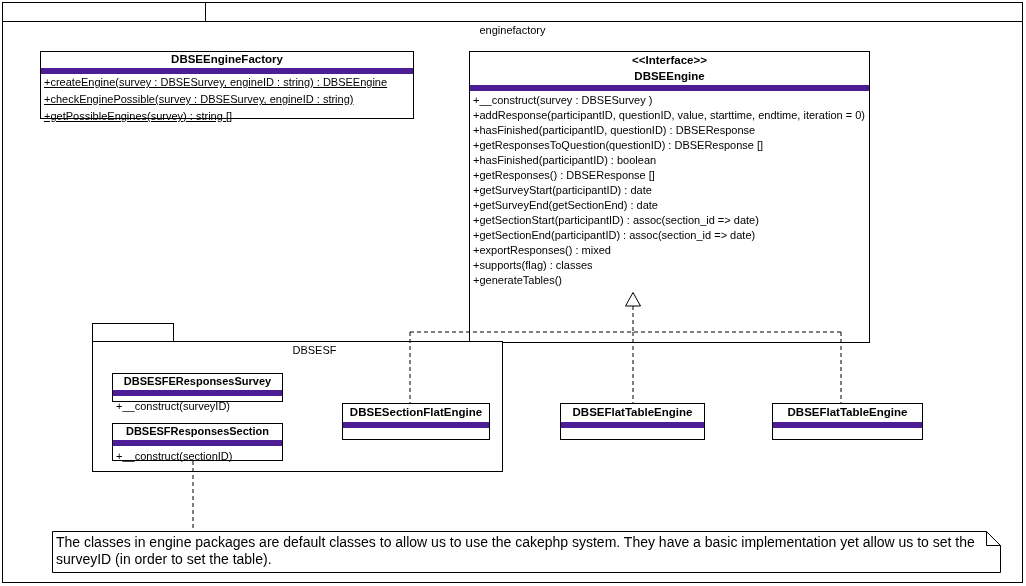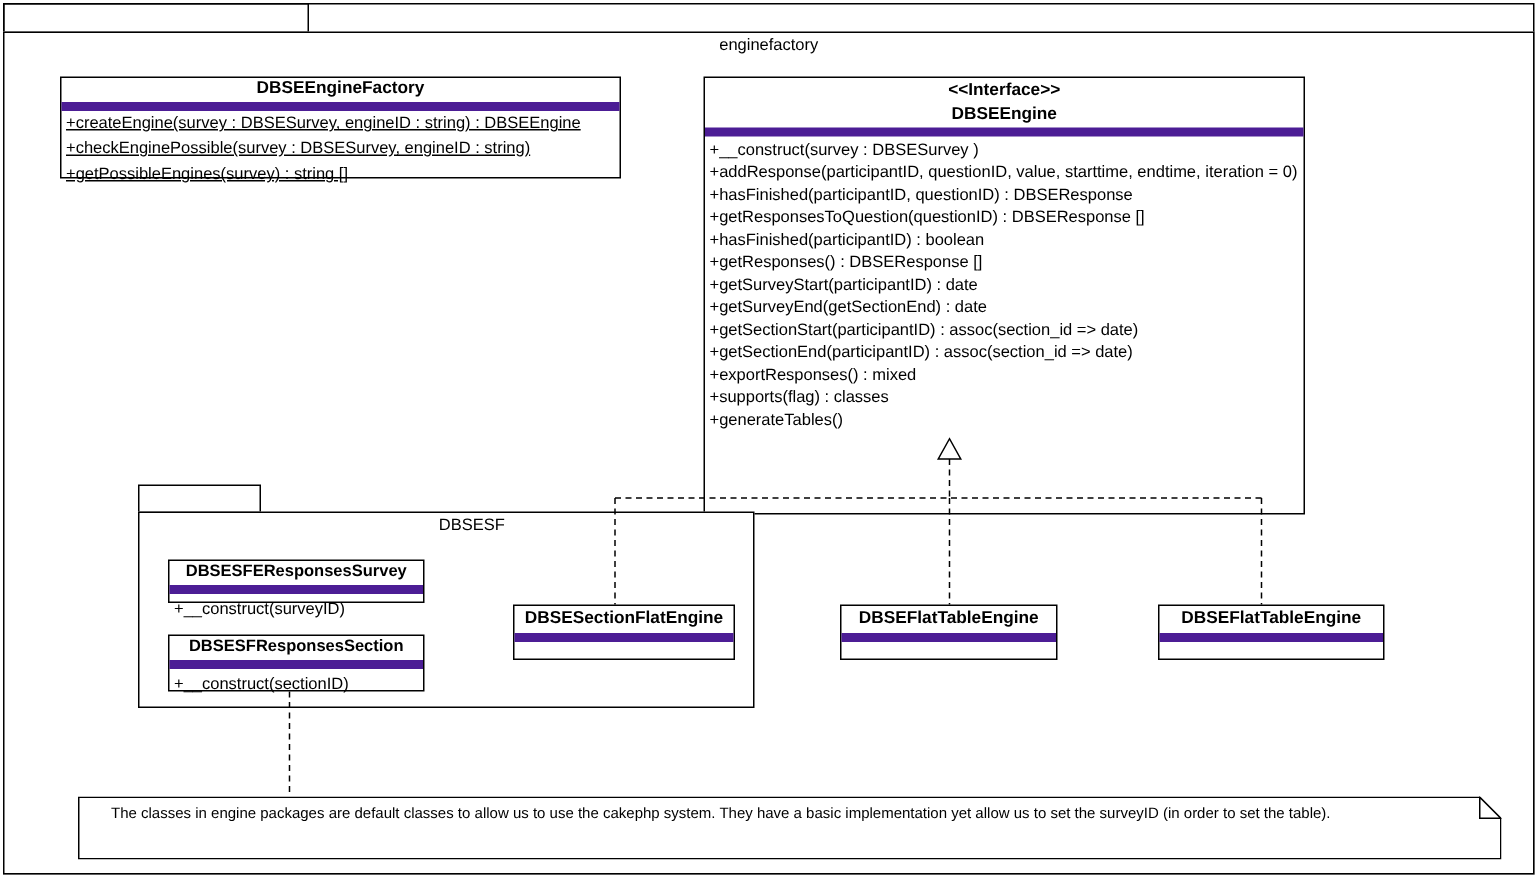--- a/index.html
+++ b/index.html
@@ -19,22 +19,22 @@
   .factory .uml-title { height:16px; line-height:15px; }
   .factory .method { height:17px; line-height:17px; text-decoration:underline; }
   .iface .uml-title { height:32px; line-height:15.5px; padding-top:1px; }
   .iface .methods { padding-top:2px; }
   .iface .method { height:15px; line-height:15px; }
   .mini .uml-title { height:16px; line-height:15px; font-size:11px; }
   .mini .method { height:21px; line-height:17px; padding-top:2px; }
   .engine-cls .uml-title { height:18px; line-height:17px; font-size:11.5px; }
   .connector-svg { position:absolute; left:0; top:0; pointer-events:none; }
   .note-text {
-    position:absolute; left:22px; top:3px; width:925px;
-    font-size:10px; line-height:17px; color:#000;
+    position:absolute; left:4px; top:3px; width:925px;
+    font-size:14px; line-height:17px; color:#000;
   }
 </style>
 </head>
 <body>
 
 <div class="canvas">
 
   <div class="abs pkg-tab" style="left:2px;top:2px;width:204px;height:20px;"></div>
   <div class="abs frame" style="left:2px;top:2px;width:1021px;height:581px;"></div>
   <div class="abs pkg-body" style="left:2px;top:21px;width:1021px;height:562px;"></div>

